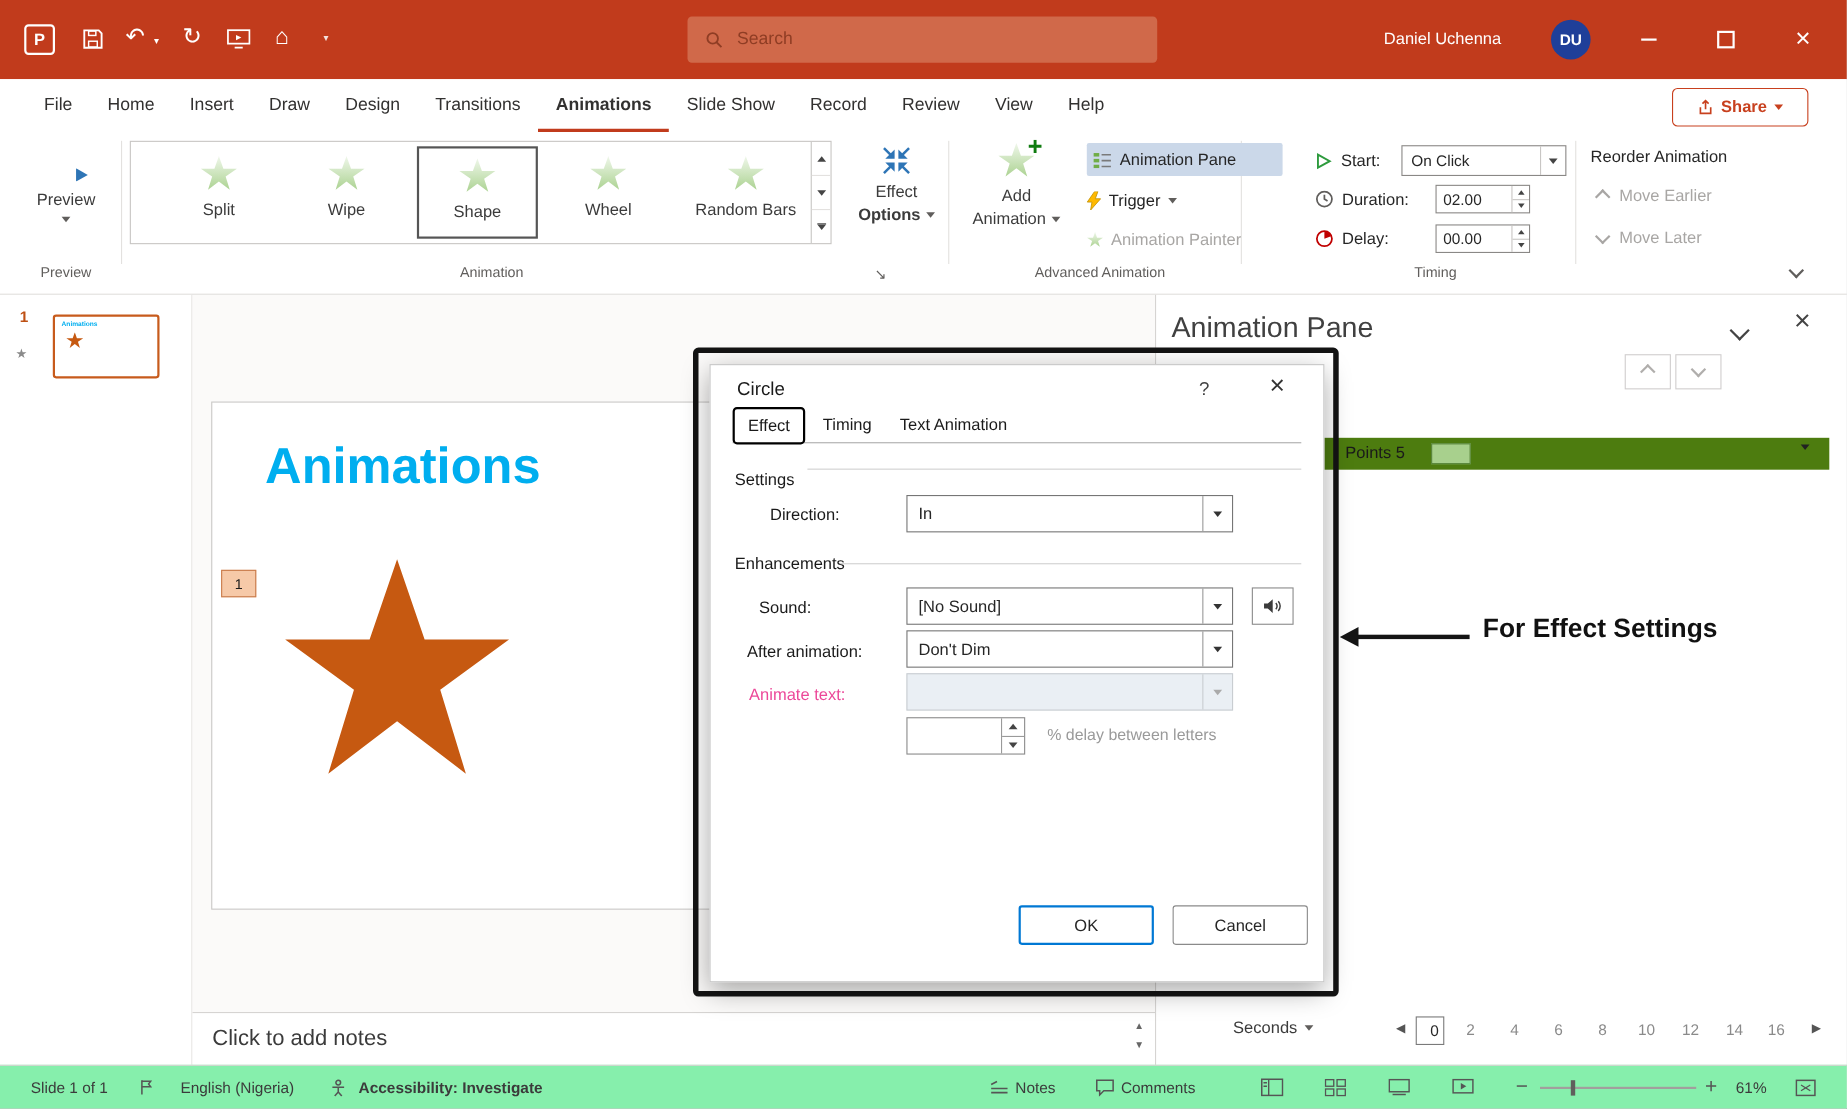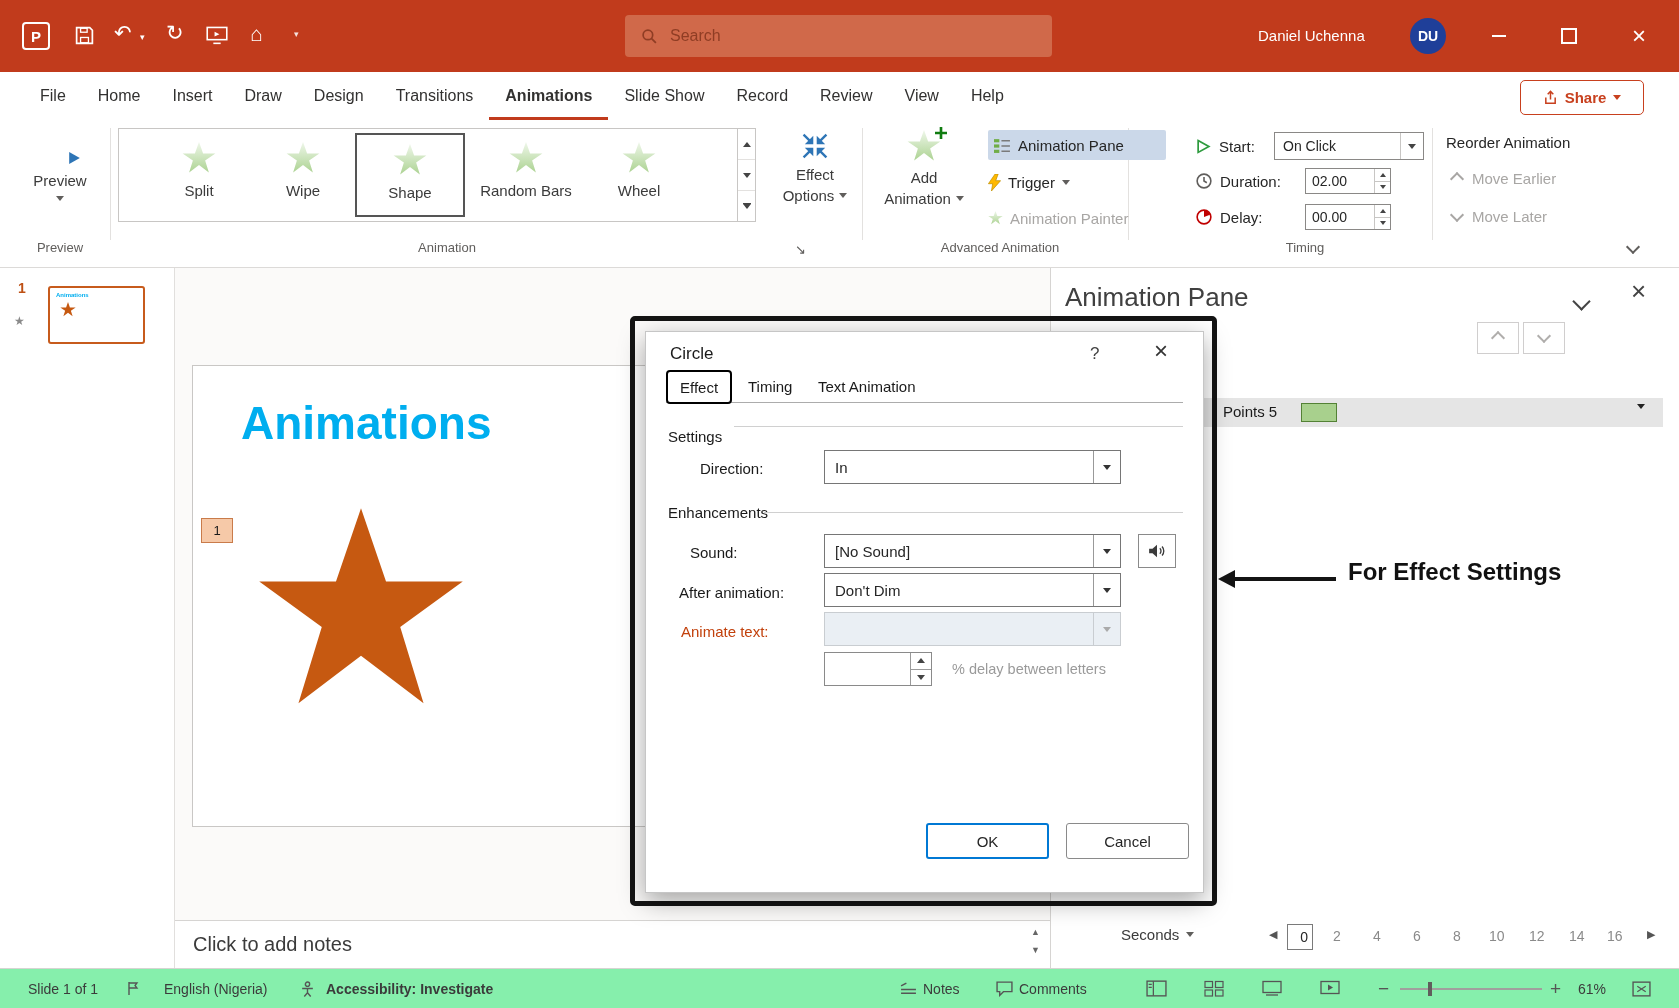--- a/index.html
+++ b/index.html
@@ -65,21 +65,21 @@
   
   #thumb-panel{position:absolute;left:0;top:268px;width:175px;height:700px;background:#fff;
                border-right:1px solid #E1DFDD;box-sizing:border-box;}
   #canvas{position:absolute;left:175px;top:268px;width:875px;height:652px;background:#FBFAF9;}
   #slide{position:absolute;left:17px;top:97px;width:818px;height:460px;background:#fff;border:1px solid #C9C7C5;}
   #notes{position:absolute;left:175px;top:920px;width:875px;height:48px;background:#fff;border-top:1px solid #D6D4D2;box-sizing:border-box;}
   #anim-pane{position:absolute;left:1050px;top:268px;width:629px;height:700px;background:#fff;
              border-left:1px solid #D6D4D2;box-sizing:border-box;}
   .pane-btn{position:absolute;width:40px;height:30px;border:1px solid #D0CECE;background:#fff;
             display:flex;align-items:center;justify-content:center;color:#B0AEAC;}
-  #pane-item{position:absolute;left:0;top:130px;width:612px;height:29px;background:#e5e5e5;}
+  #pane-item{position:absolute;left:0;top:130px;width:612px;height:29px;background:#4d7c0f;}
 
   
   #statusbar{position:absolute;left:0;top:968px;width:1679px;height:40px;background:#86efac;
              border-top:1px solid #D6D4D2;box-sizing:border-box;font-size:14px;color:#3b3b3b;}
   #statusbar .item{position:absolute;top:0;height:39px;display:flex;align-items:center;gap:6px;}
 
   
   #dlg-frame{position:absolute;left:630px;top:316px;width:587px;height:590px;border:5px solid #141414;
              border-radius:5px;box-sizing:border-box;z-index:50;}
   #dlg{position:absolute;left:10px;top:10px;width:557px;height:560px;background:#fff;
@@ -198,40 +198,40 @@
       <svg width="11" height="12" viewBox="0 0 8 9" style="position:absolute;right:-3px;bottom:1px;">
             <path d="M0 0l8 4.5L0 9z" fill="#2E75B6"></path>
           </svg>
     </span>
     <span>Preview</span>
     <span class="caret" style="color:#605E5C;"></span>
   </div>
   <div class="grp-label" style="left:0;width:120px;">Preview</div>
 
   <div class="abs" style="left:118px;top:8px;width:638px;height:94px;border:1px solid #C8C6C4;background:#fff;box-sizing:border-box;">
-    <div class="flex" style="height:92px;padding-left:28px;">
+    <div class="flex" style="height:92px;padding-left:28px;gap:12px;">
       <div class="gal-item" style="width:104px;">
         <span class="cstar"></span>
         <span>Split</span>
       </div>
       <div class="gal-item" style="width:104px;text-align:center;">
         <span class="cstar"></span>
         <span>Wipe</span>
       </div>
       <div class="gal-item selected" style="width:110px;">
         <span class="cstar"></span>
         <span>Shape</span>
       </div>
+      <div class="gal-item" style="width:104px;">
+        <span class="cstar"></span>
+        <span>Wheel</span>
+      </div>
       <div class="gal-item" style="width:122px;">
         <span class="cstar"></span>
         <span>Random Bars</span>
-      </div>
-      <div class="gal-item" style="width:104px;">
-        <span class="cstar"></span>
-        <span>Wheel</span>
       </div>
     </div>
     <div class="abs" style="right:0;top:0;width:17px;height:92px;border-left:1px solid #C8C6C4;display:flex;flex-direction:column;">
       <div class="flex" style="flex:1;justify-content:center;border-bottom:1px solid #E3E1DF;">
             <span class="tri-u"></span>
           </div>
       <div class="flex" style="flex:1;justify-content:center;border-bottom:1px solid #E3E1DF;">
             <span class="tri-d"></span>
           </div>
       <div class="flex" style="flex:1;justify-content:center;flex-direction:column;">
@@ -248,21 +248,21 @@
             <path d="M24 4l-6 6"></path>
             <path d="M4 24l6-6"></path>
             <path d="M24 24l-6-6"></path>
         <path d="M11.5 7.5v4h-4z"></path>
             <path d="M16.5 7.5v4h4z"></path>
             <path d="M11.5 20.5v-4h-4z"></path>
             <path d="M16.5 20.5v-4h4z"></path>
       </g>
     </svg>
     <span>Effect</span>
-    <span class="flex" style="gap:5px;">
+    <span class="flex" style="gap:5px;font-weight:bold;">
           <span>Options</span>
           <span class="caret" style="color:#605E5C;"></span>
         </span>
   </div>
   <div class="grp-label" style="left:317px;width:260px;">Animation</div>
   <div class="abs" style="left:795px;top:122px;font-size:13px;color:#605E5C;">↘</div>
 
   <div class="abs rbtn-big" style="left:878px;top:10px;width:92px;gap:4px;">
     <span style="position:relative;display:inline-block;">
       <span class="cstar"></span>
@@ -536,21 +536,21 @@
     </div>
 
     <div class="dlabel" style="left:33px;top:252px;">After animation:</div>
     <div class="dcombo" style="left:178px;top:241px;width:297px;">
       <span class="val">Don't Dim</span>
       <span class="dbtn">
             <span class="caret"></span>
           </span>
     </div>
 
-    <div class="dlabel" style="left:35px;top:291px;color:#c2410c;">Animate text:</div>
+    <div class="dlabel" style="left:35px;top:291px;color:#ec4899;">Animate text:</div>
     <div class="dcombo disabled" style="left:178px;top:280px;width:297px;">
       <span class="val"></span>
       <span class="dbtn">
             <span class="caret"></span>
           </span>
     </div>
 
     <div class="abs flex" style="left:178px;top:320px;width:108px;height:34px;border:1px solid #8a8a8a;background:#fff;box-sizing:border-box;">
       <span style="flex:1;"></span>
       <span style="width:20px;align-self:stretch;display:flex;flex-direction:column;border-left:1px solid #9a9a9a;">

